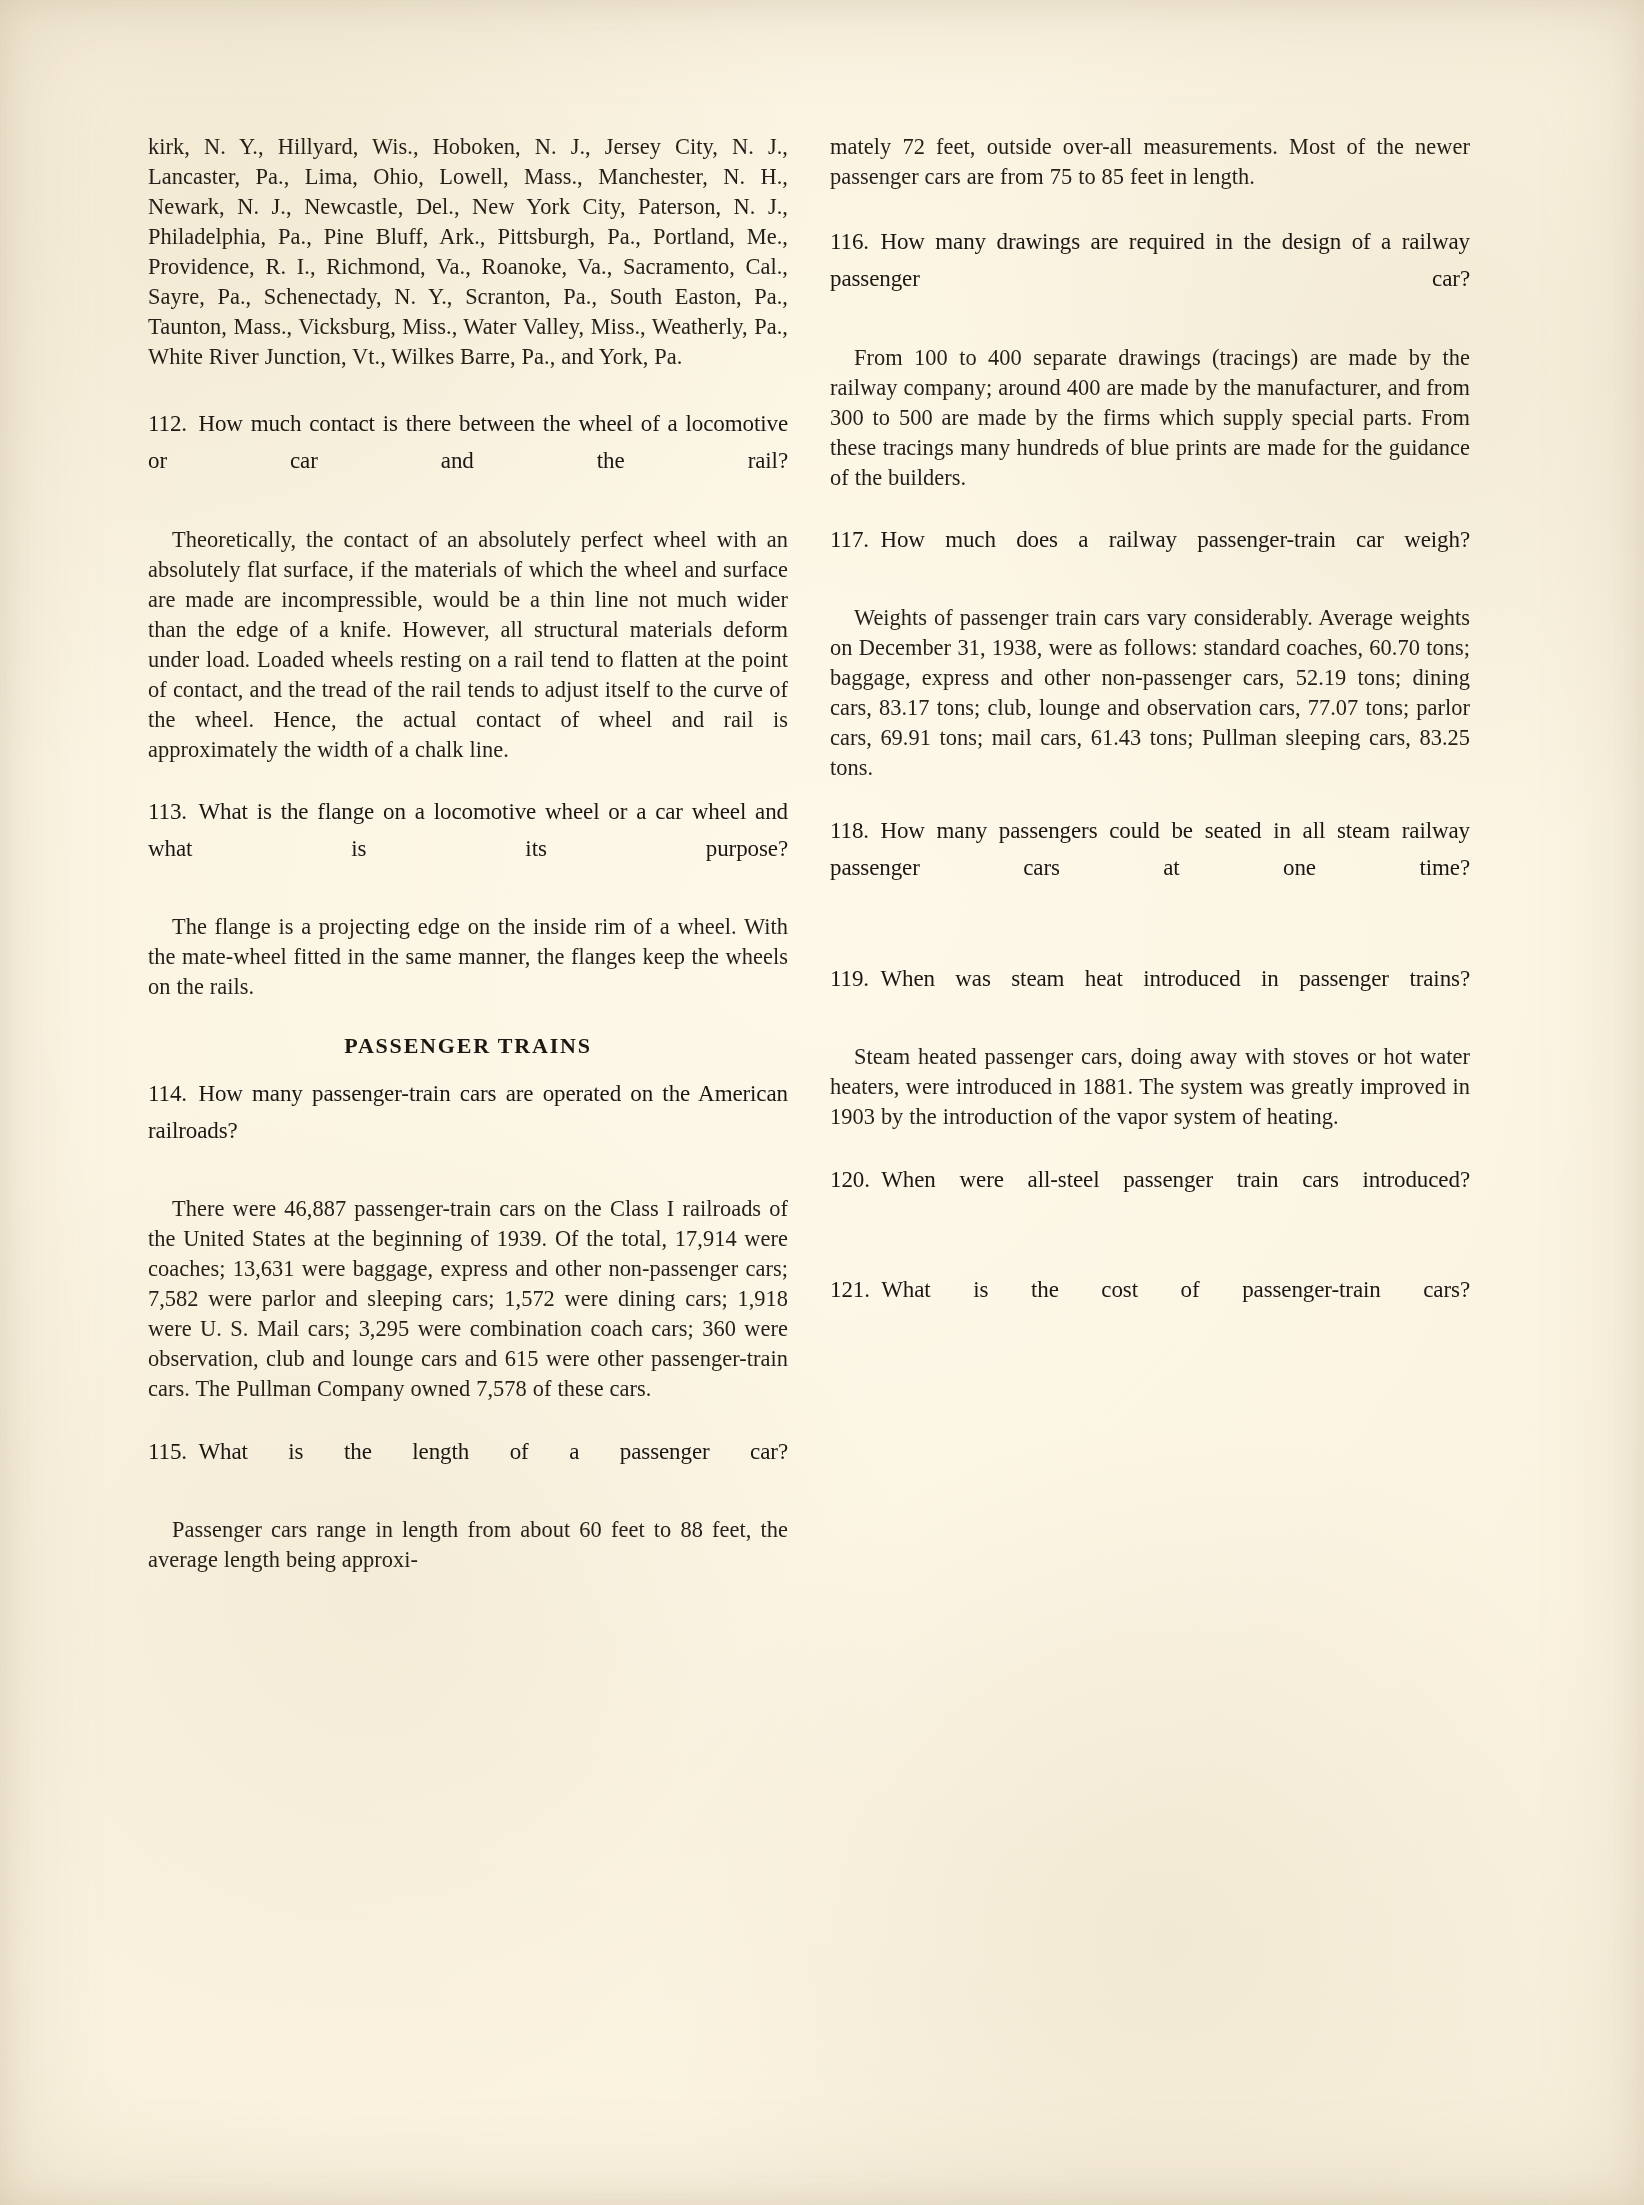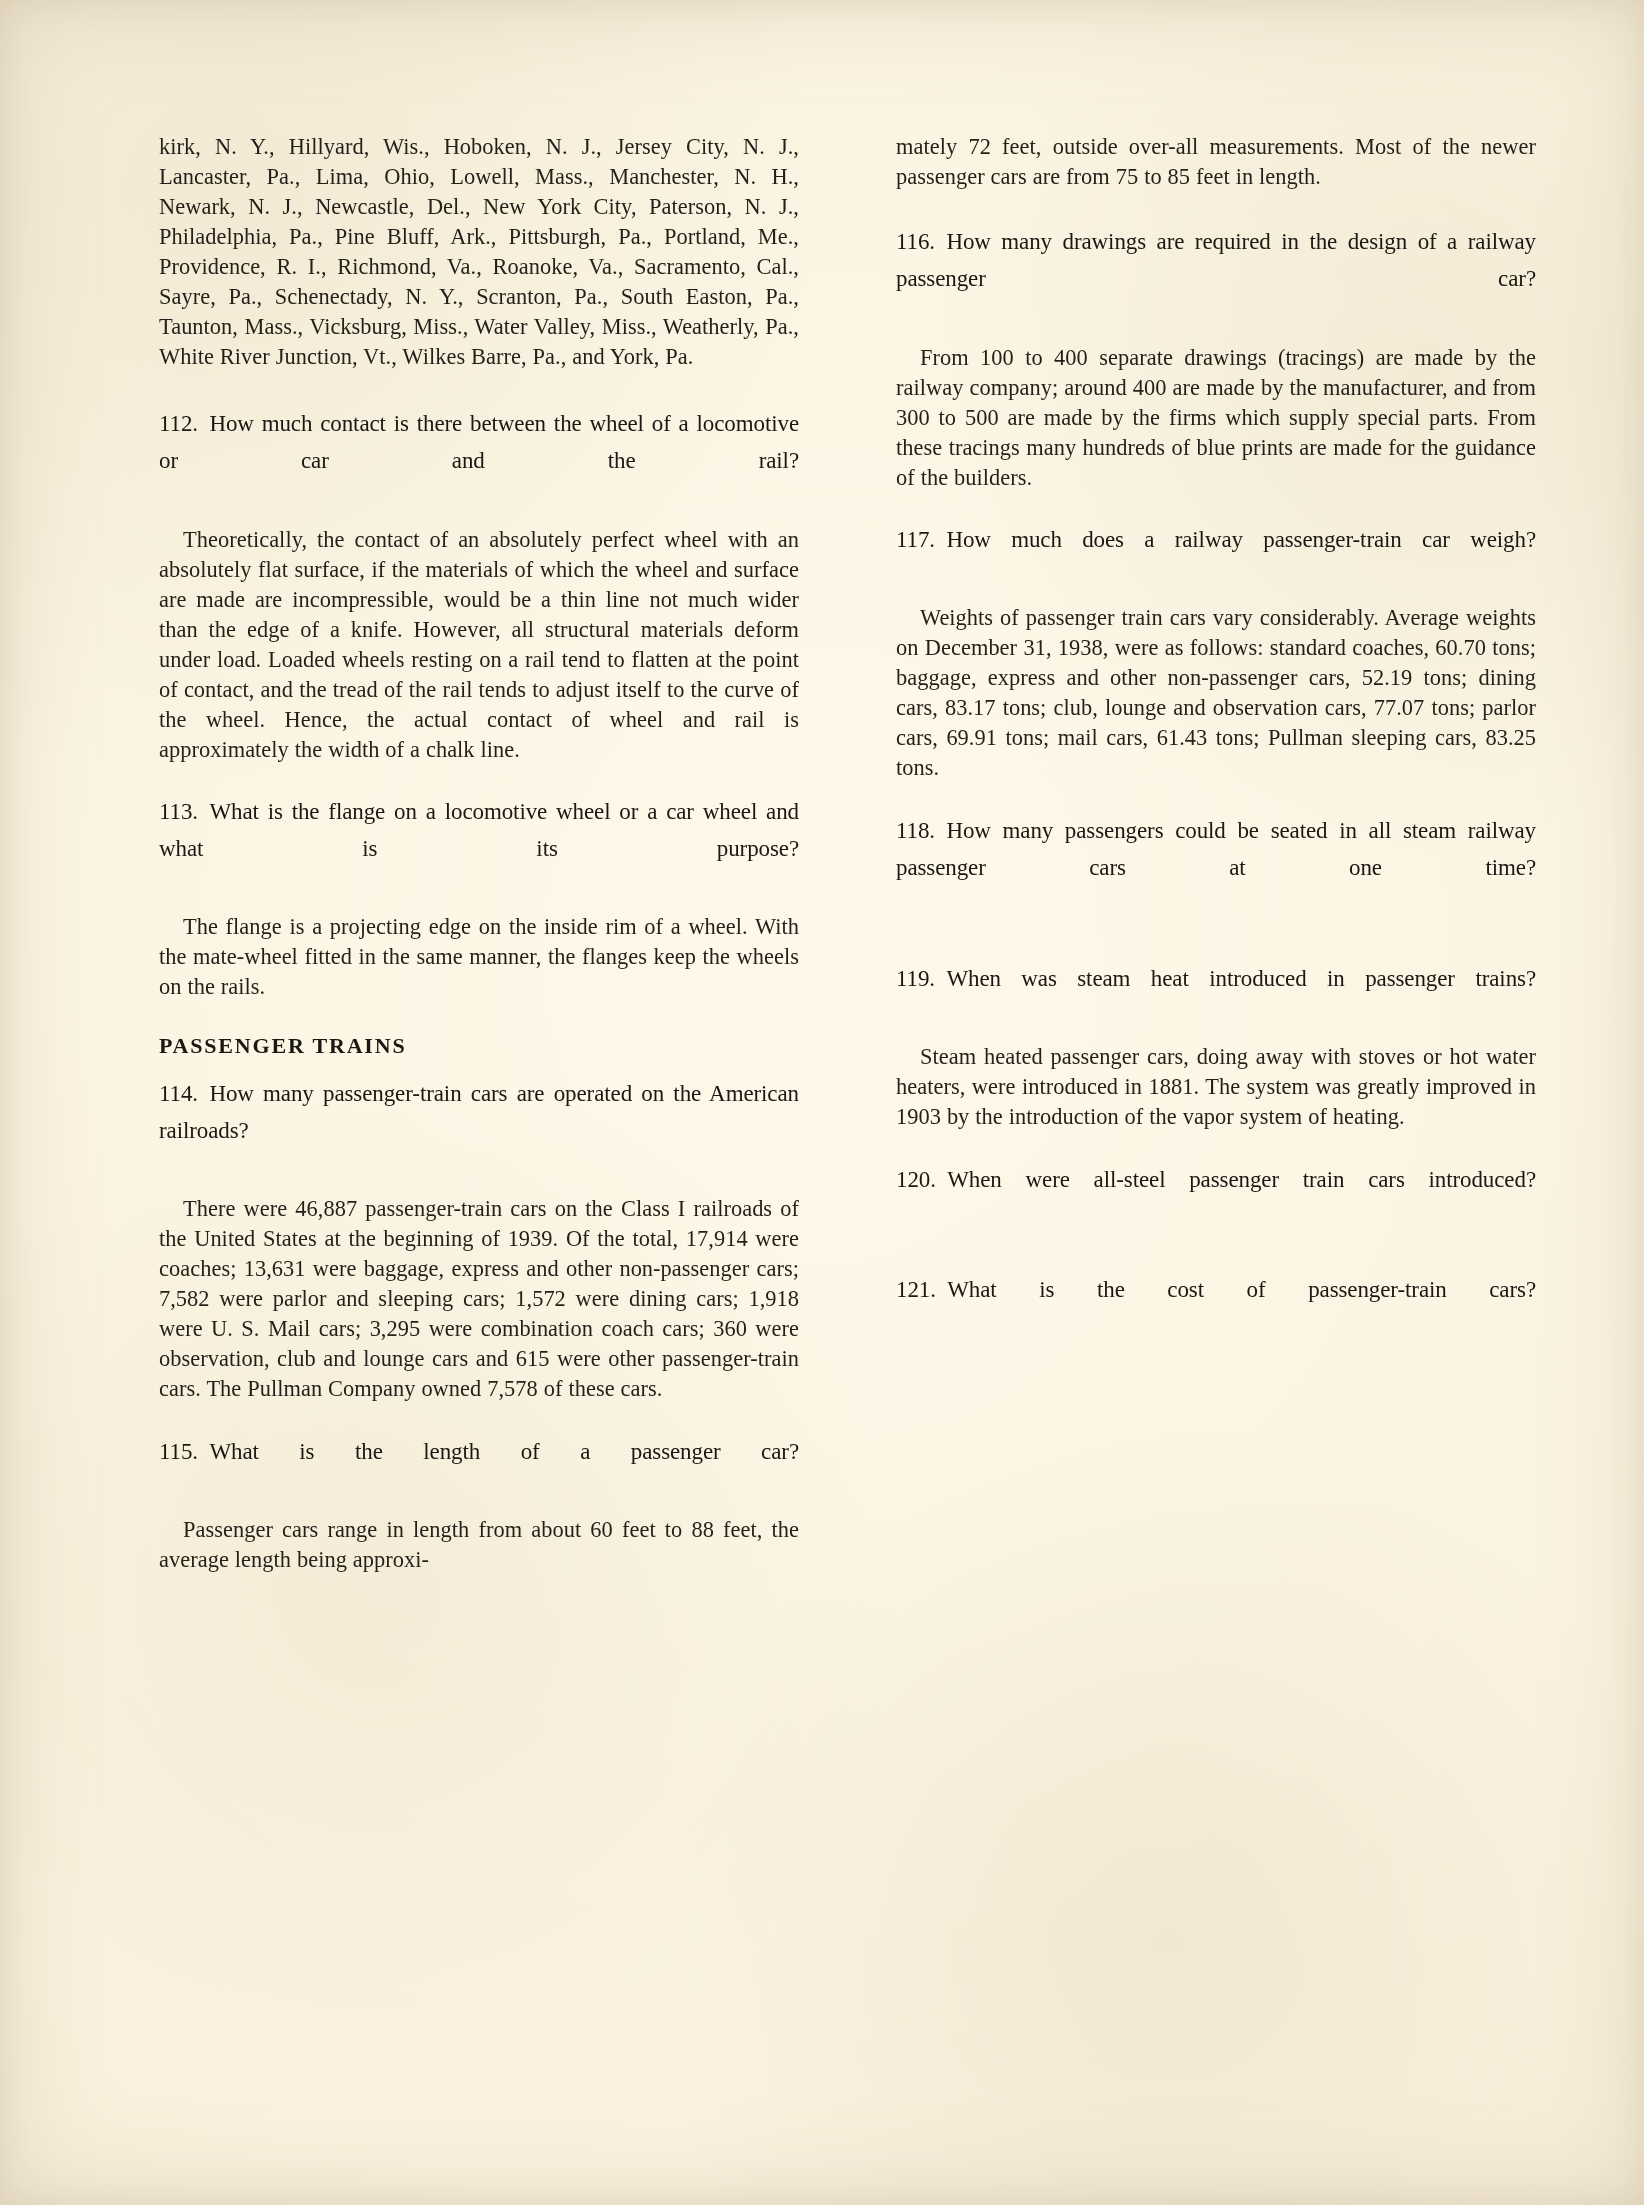--- a/index.html
+++ b/index.html
@@ -39,26 +39,26 @@
     position: absolute;
     inset: 0;
     pointer-events: none;
     box-shadow:
       inset 0 0 107px rgba(150,130,95,0.20),
       inset 0 0 33px rgba(140,120,85,0.14);
   }
 
   #text-block {
     position: absolute;
-    left: 159px;
+    left: 148px;
     top: 132px;
     width: 1381px;
     height: 1919px;
     display: flex;
-    gap: 97px;
+    gap: 42px;
     z-index: 3;
   }
 
   .column {
     width: 640px;
     position: relative;
   }
 
   
   .para {
@@ -93,20 +93,21 @@
   .qhead::after {
     content: "";
     display: inline-block;
     width: 100%;
   }
 
   
   .section-head {
     font-size: 22px;
     line-height: 28.4px;
+    text-align: center;
     letter-spacing: 1.8px;
     margin: 0;
     color: #1b1813;
   }
 
   
   .sp-after-list     { height: 33px; }
   .sp-head-to-body   { height: 8.5px; }
   .sp-body-to-head   { height: 28.4px; }
   .sp-before-section { height: 30px; }

